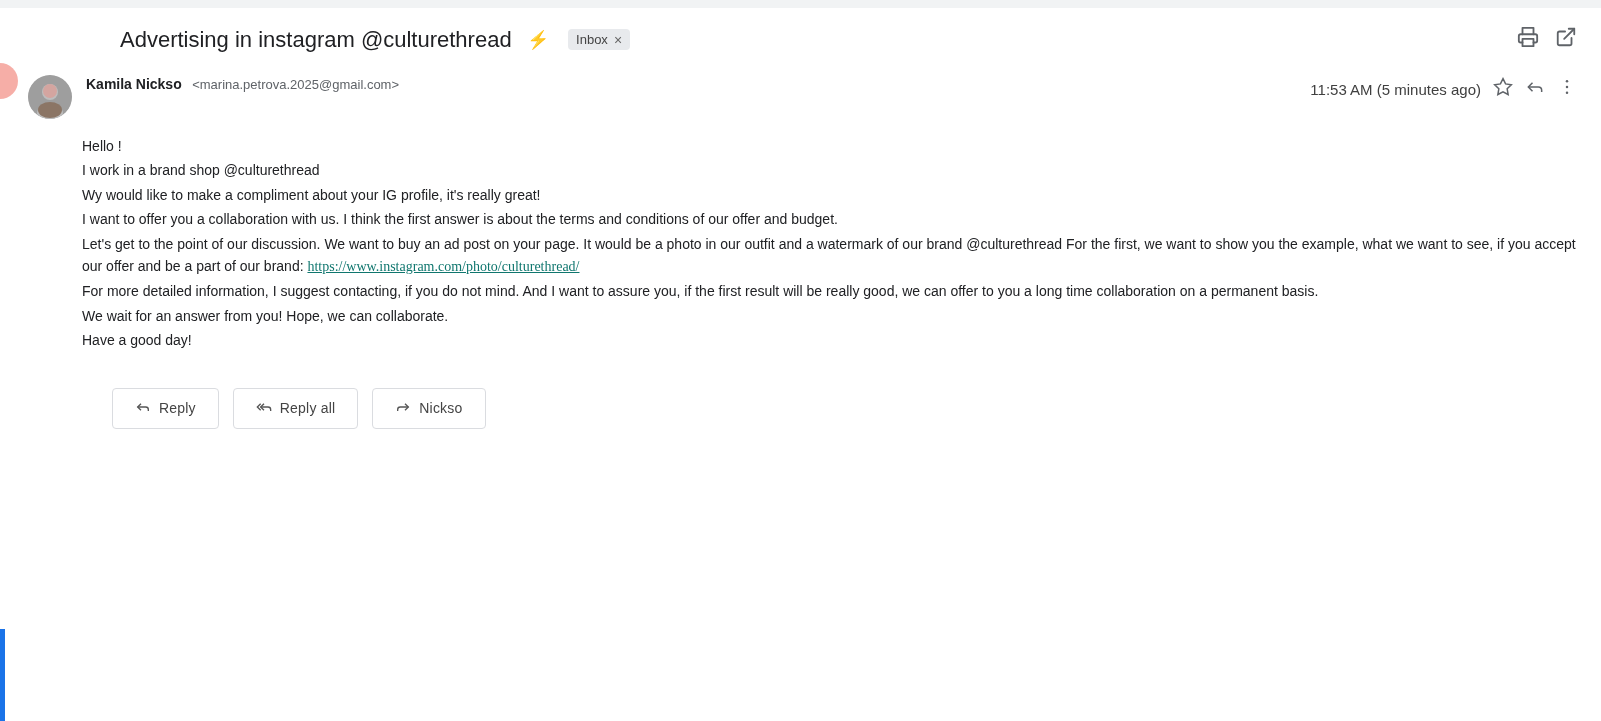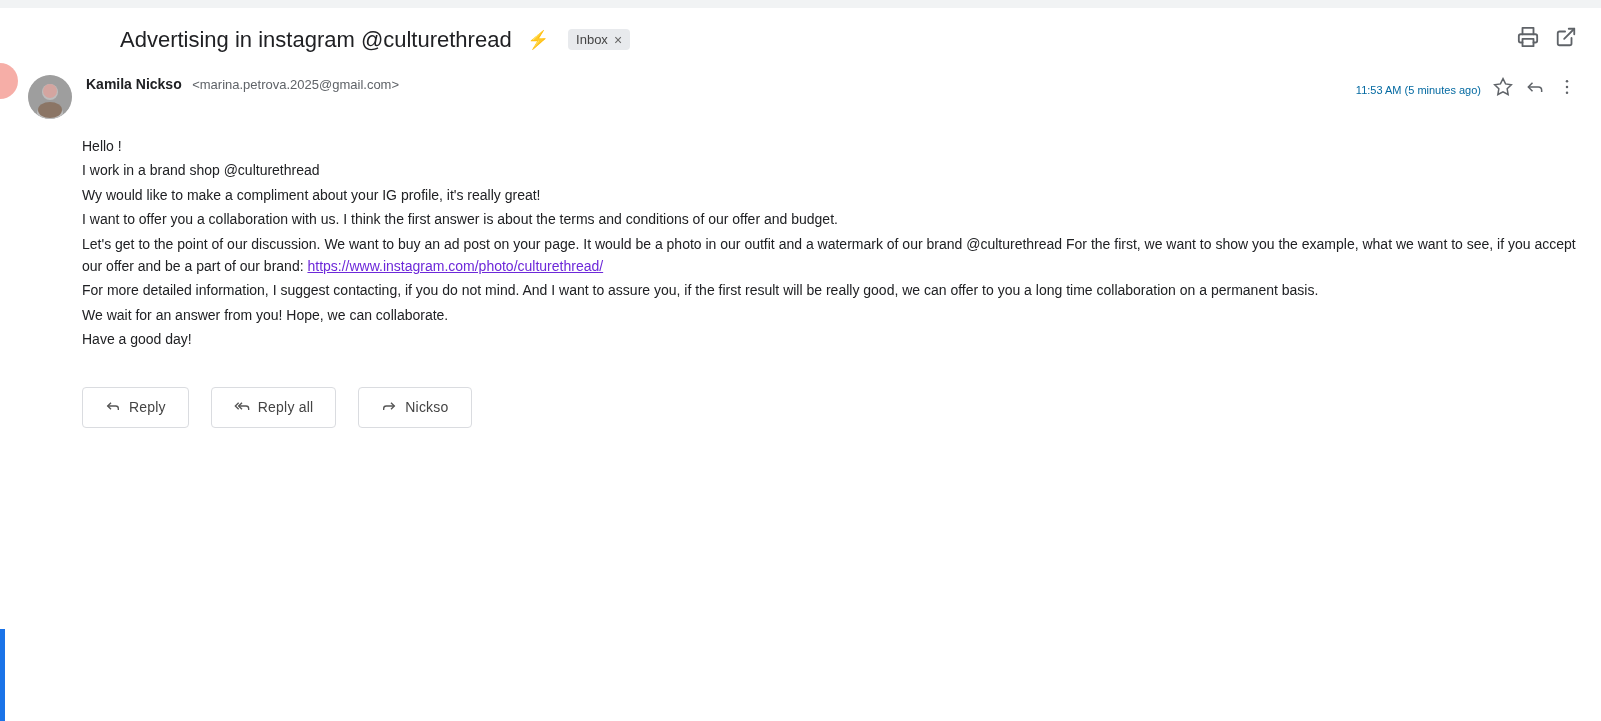--- a/index.html
+++ b/index.html
@@ -117,47 +117,48 @@
     }
     .email-meta {
       margin-left: auto;
       display: flex;
       align-items: center;
       gap: 12px;
       padding-top: 2px;
       white-space: nowrap;
     }
     .email-time {
-      font-size: 11px;
-      color: #0369a1;
+      font-size: 15px;
+      color: #404040;
     }
     .meta-icon {
       color: #5f6368;
       font-size: 18px;
       cursor: pointer;
     }
     
     .email-body {
       padding: 8px 24px 16px 82px;
       font-size: 14px;
       color: #202124;
       line-height: 1.6;
     }
     .email-body p {
       margin-bottom: 2px;
     }
     .email-link {
-      color: #6d28d9;
+      color: #0f766e;
       text-decoration: underline;
+      font-family: Liberation Serif, serif;
     }
     
     .action-buttons {
       display: flex;
-      gap: 22px;
-      padding: 18px 24px 18px 82px;
+      gap: 14px;
+      padding: 18px 24px 18px 112px;
     }
     .action-btn {
       display: flex;
       align-items: center;
       gap: 8px;
       border: 1px solid #dadce0;
       border-radius: 4px;
       padding: 10px 22px;
       font-size: 14px;
       color: #444;

